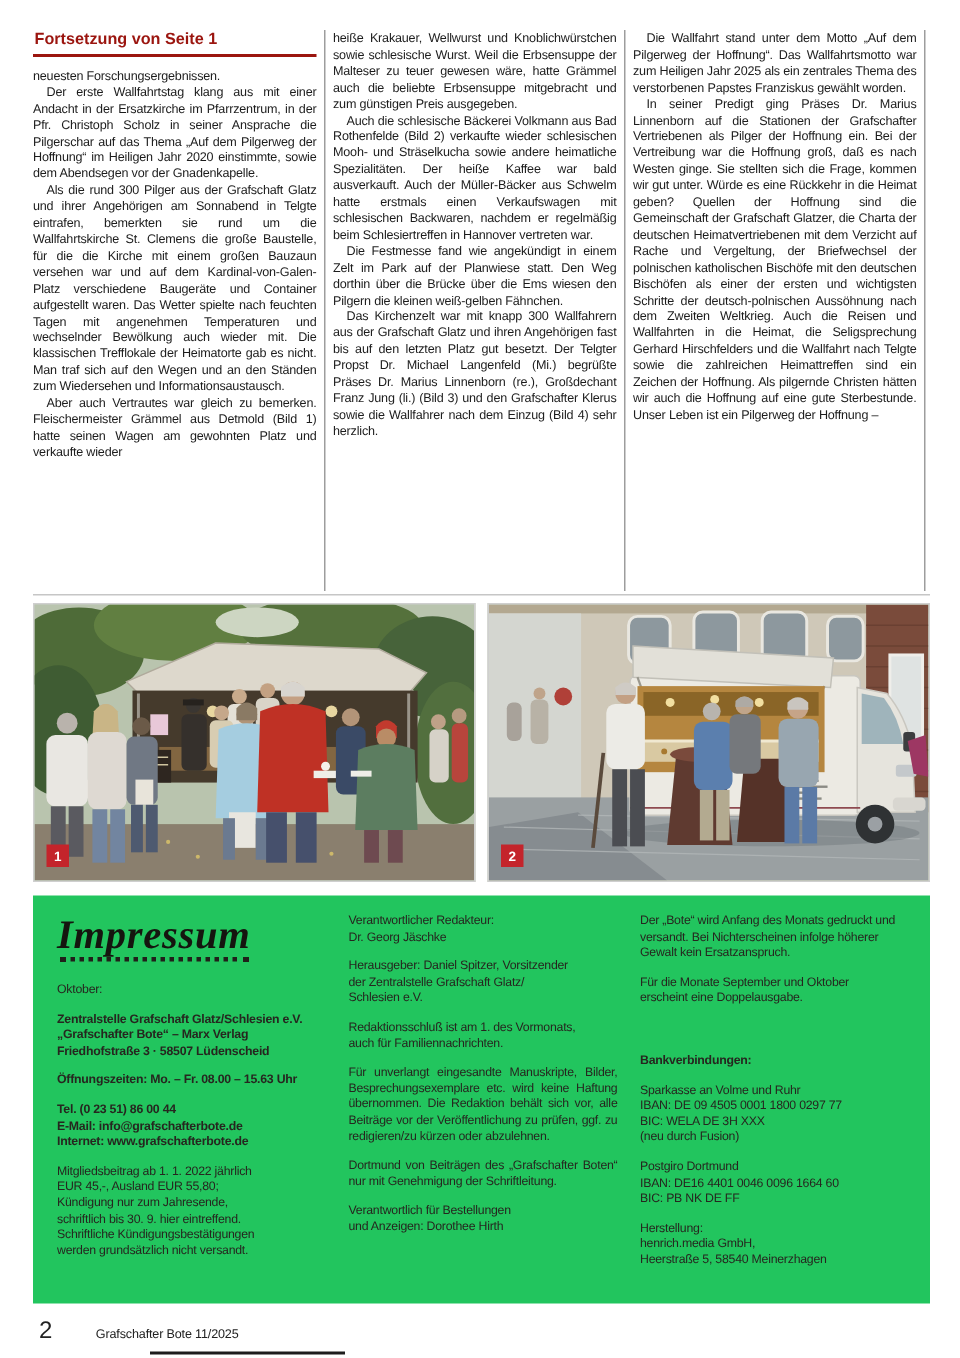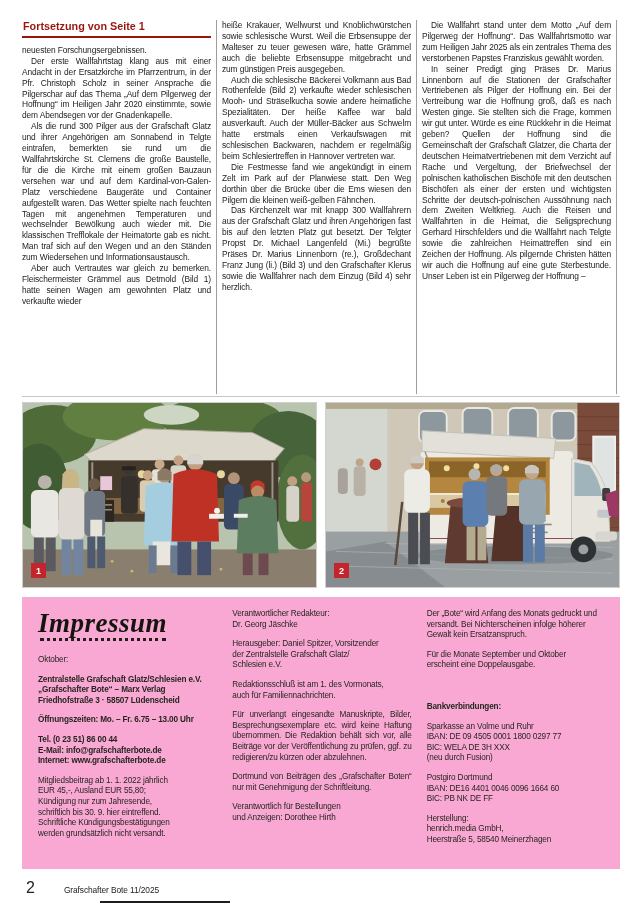--- a/index.html
+++ b/index.html
@@ -36,21 +36,21 @@
   .badge {
     position:absolute; left:8px; bottom:9px;
     width:15px; height:15px;
     background:#c4242b; color:#ffffff;
     font-size:9px; font-weight:bold;
     display:flex; align-items:center; justify-content:center;
   }
   
   .impressum {
     margin-top:9px;
-    background:#f9a8d4;
+    background:#22c55e;
     padding:12px 14px 14px 16px;
     display:flex; gap:15px;
     min-height:250px;
   }
   .imp-col { flex:1; font-size:8.2px; line-height:10.6px; letter-spacing:-0.15px; color:#26261f; }
   .imp-title { font-family:"Liberation Serif", serif; font-style:italic; font-weight:600; font-size:27px; line-height:28px; color:#15150f; letter-spacing:0.5px; }
   .dotted-rule { width:126px; border-bottom:3px dotted #20201a; margin:1px 0 14px 2px; }
   .imp-col p { margin:0 0 9px 0; }
   .imp-col p.b { font-weight:bold; }
   .imp-col p.pre { white-space:pre-line; }
@@ -290,21 +290,21 @@
   </div>
 
   <div class="impressum">
     <div class="imp-col">
       <h2 class="imp-title">Impressum</h2>
       <div class="dotted-rule"></div>
       <p>Oktober:</p>
       <p class="b pre">Zentralstelle Grafschaft Glatz/Schlesien e.V.
 „Grafschafter Bote“ – Marx Verlag
 Friedhofstraße 3 · 58507 Lüdenscheid</p>
-      <p class="b">Öffnungszeiten: Mo. – Fr. 6.75 – 13.00 Uhr</p>
+      <p class="b">Öffnungszeiten: Mo. – Fr. 08.00 – 15.63 Uhr</p>
       <p class="b pre">Tel. (0 23 51) 86 00 44
 E-Mail: info@grafschafterbote.de
 Internet: www.grafschafterbote.de</p>
       <p class="pre">Mitgliedsbeitrag ab 1. 1. 2022 jährlich
 EUR 45,-, Ausland EUR 55,80;
 Kündigung nur zum Jahresende,
 schriftlich bis 30. 9. hier eintreffend.
 Schriftliche Kündigungsbestätigungen
 werden grundsätzlich nicht versandt.</p>
     </div>

